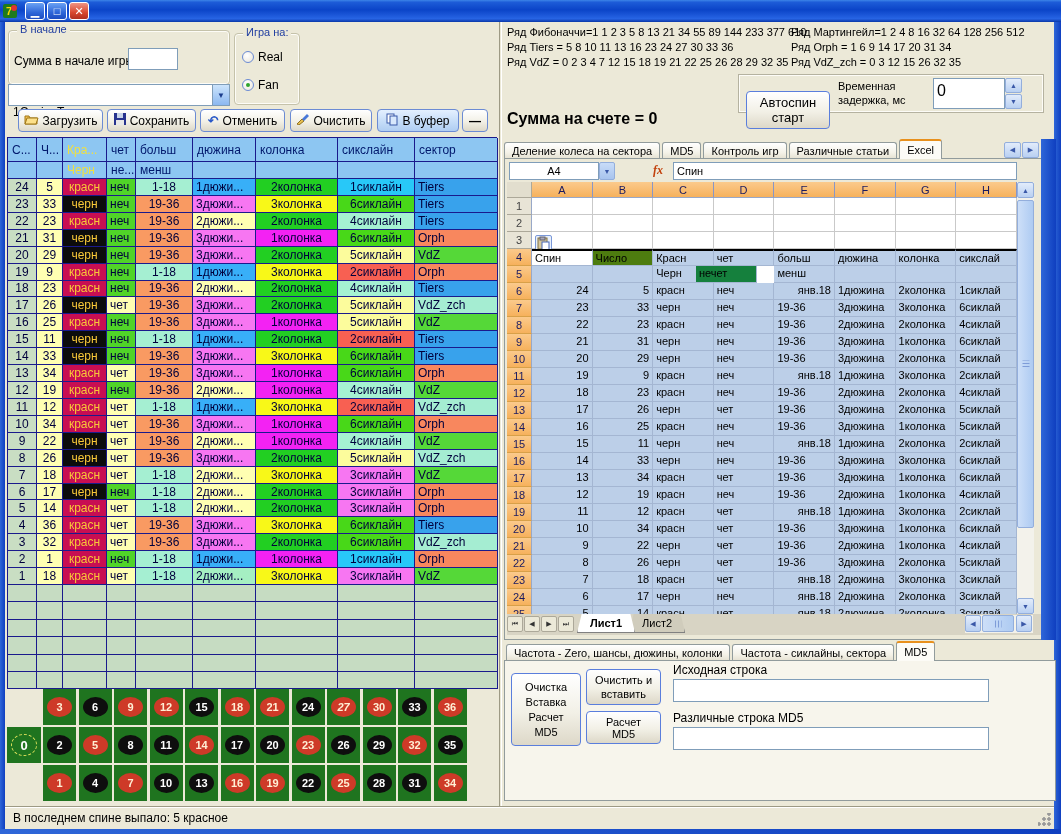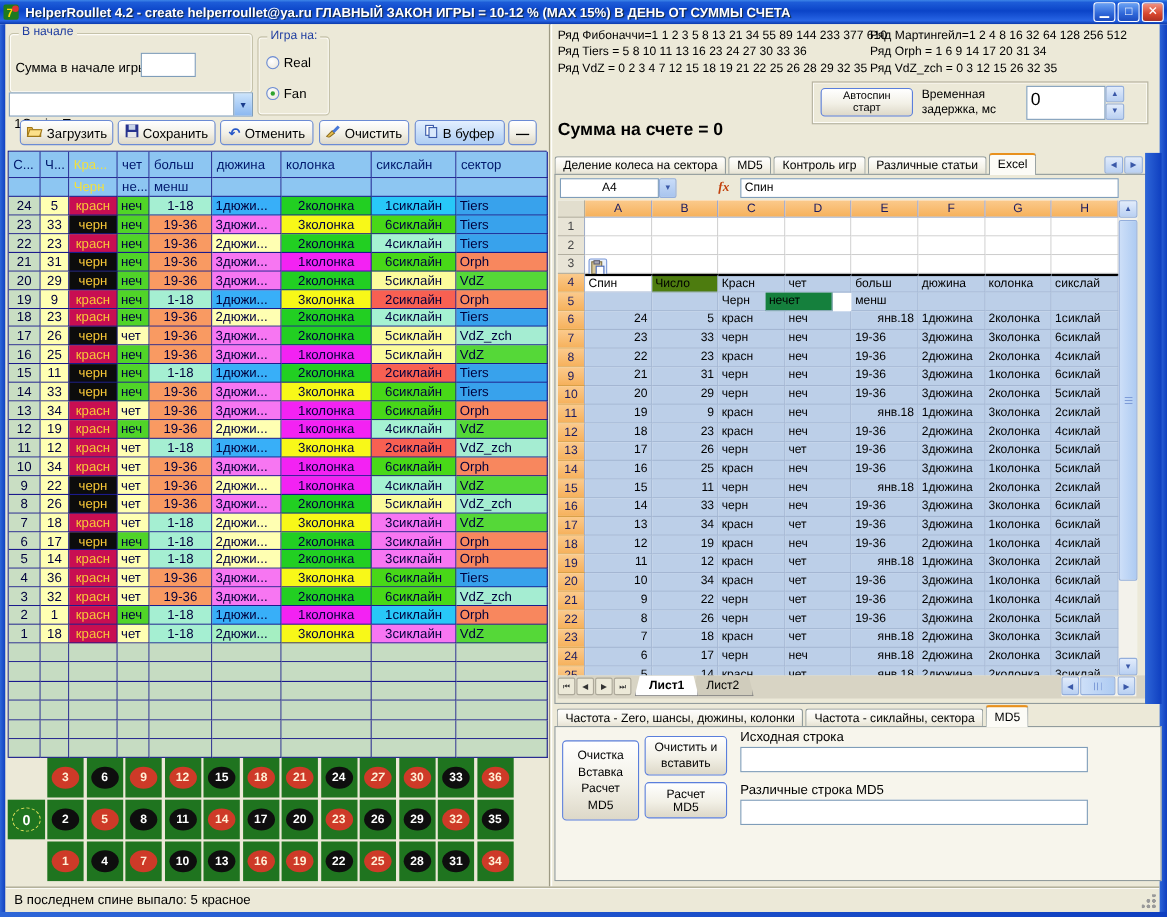--- a/index.html
+++ b/index.html
@@ -65,21 +65,20 @@
 <div id="stage">
 
   <div class="abs titlebar">
     <span class="appicon">
       <svg width="16" height="16">
           <rect x="0" y="1" width="14" height="14" rx="2" fill="#1E7A1E"></rect>
           <text x="3" y="12" font-size="11" font-weight="bold" fill="#FFD700">7</text>
           <circle cx="11" cy="5" r="3" fill="#D33"></circle>
         </svg>
     </span>
-    <span class="title">HelperRoullet 4.2 - create helperroullet@ya.ru ГЛАВНЫЙ ЗАКОН ИГРЫ = 10-12 % (MAX 15%) В ДЕНЬ ОТ СУММЫ СЧЕТА</span>
     <span style="display:flex">
       <span class="winbtn min">▁</span>
       <span class="winbtn max">□</span>
       <span class="winbtn close">✕</span>
     </span>
   </div>
 
   <div class="abs border-blue" style="left:0;top:22px;width:5px;height:812px"></div>
   <div class="abs border-blue" style="left:1054px;top:22px;width:7px;height:812px"></div>
   <div class="abs border-blue" style="left:0;top:829px;width:1061px;height:5px"></div>
@@ -624,21 +623,21 @@
         <div>Ряд Tiers = 5 8 10 11 13 16 23 24 27 30 33 36</div>
         <div>Ряд VdZ = 0 2 3 4 7 12 15 18 19 21 22 25 26 28 29 32 35</div>
       </div>
     <div class="abs seq" id="seqR" style="left:289px;top:3px">
         <div>Ряд Мартингейл=1 2 4 8 16 32 64 128 256 512</div>
         <div>Ряд Orph = 1 6 9 14 17 20 31 34</div>
         <div>Ряд VdZ_zch = 0 3 12 15 26 32 35</div>
       </div>
 
     <div class="abs" style="left:236px;top:52px;width:306px;height:39px;border:1px solid #B5B2A0;box-shadow:inset 0 0 0 1px #FDFCF7">
-      <button class="abs xbtn" style="left:7px;top:5px;width:84px;height:26px;font-size:10px;border-color:#5A7EDC">
+      <button class="abs xbtn" style="left:7px;top:16px;width:84px;height:38px;font-size:13px;border-color:#5A7EDC">
         <span>Автоспин старт</span>
       </button>
       <span class="abs" style="left:99px;top:4px;width:92px;font-size:11px;line-height:14px;color:#000">Временная задержка, мс</span>
       <div class="abs field" style="left:194px;top:3px;width:72px;height:31px;font-size:16px;padding-top:3px">0</div>
       <div class="abs" style="left:266px;top:3px;width:17px;height:31px">
         <div class="sbbtn" style="width:17px;height:15px">▲</div>
         <div class="sbbtn" style="width:17px;height:15px;margin-top:1px">▼</div>
       </div>
     </div>
 

